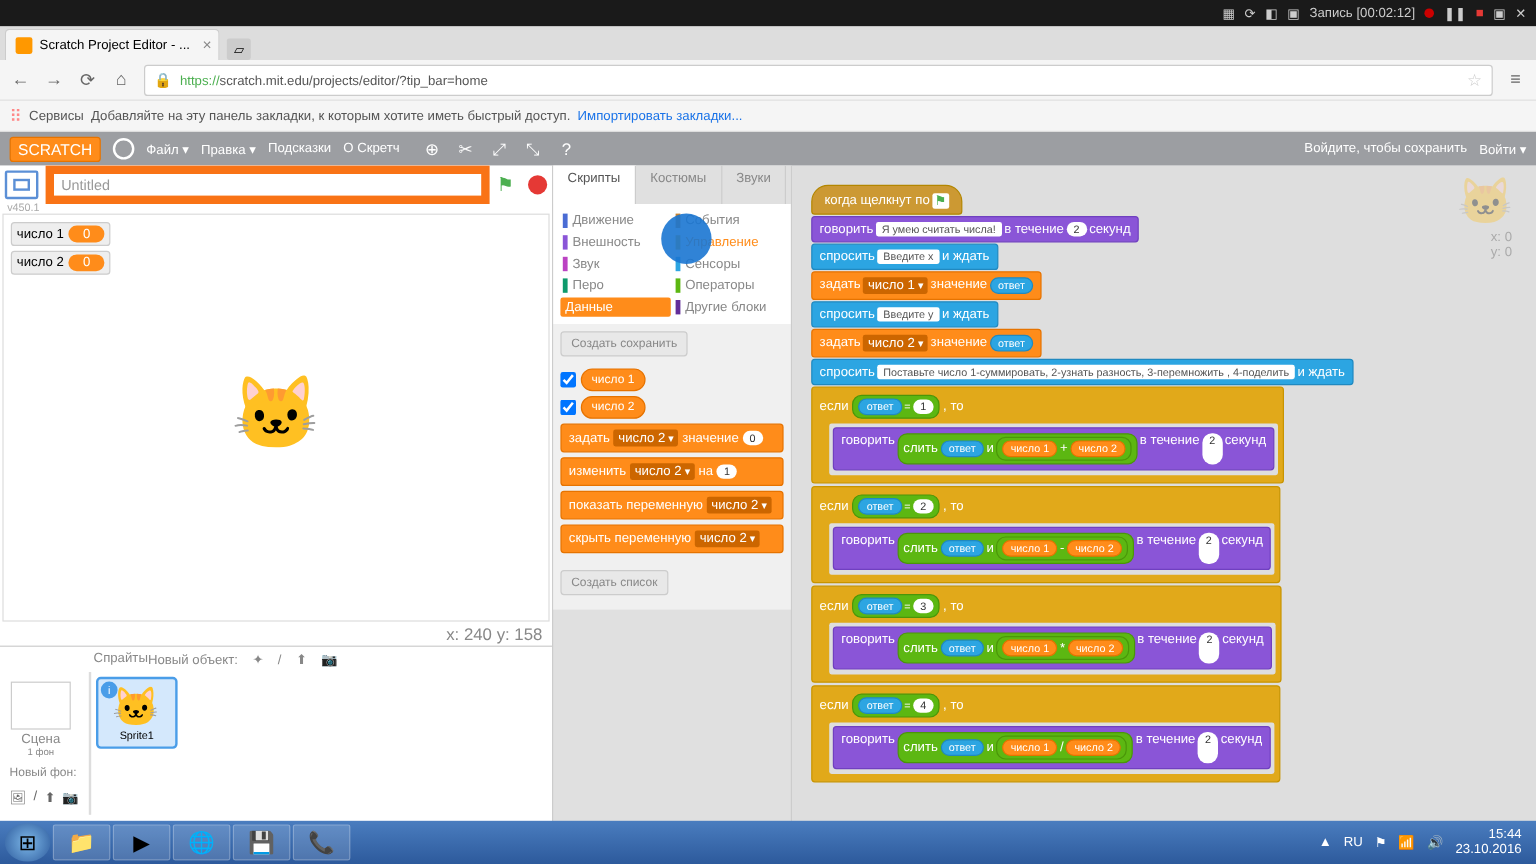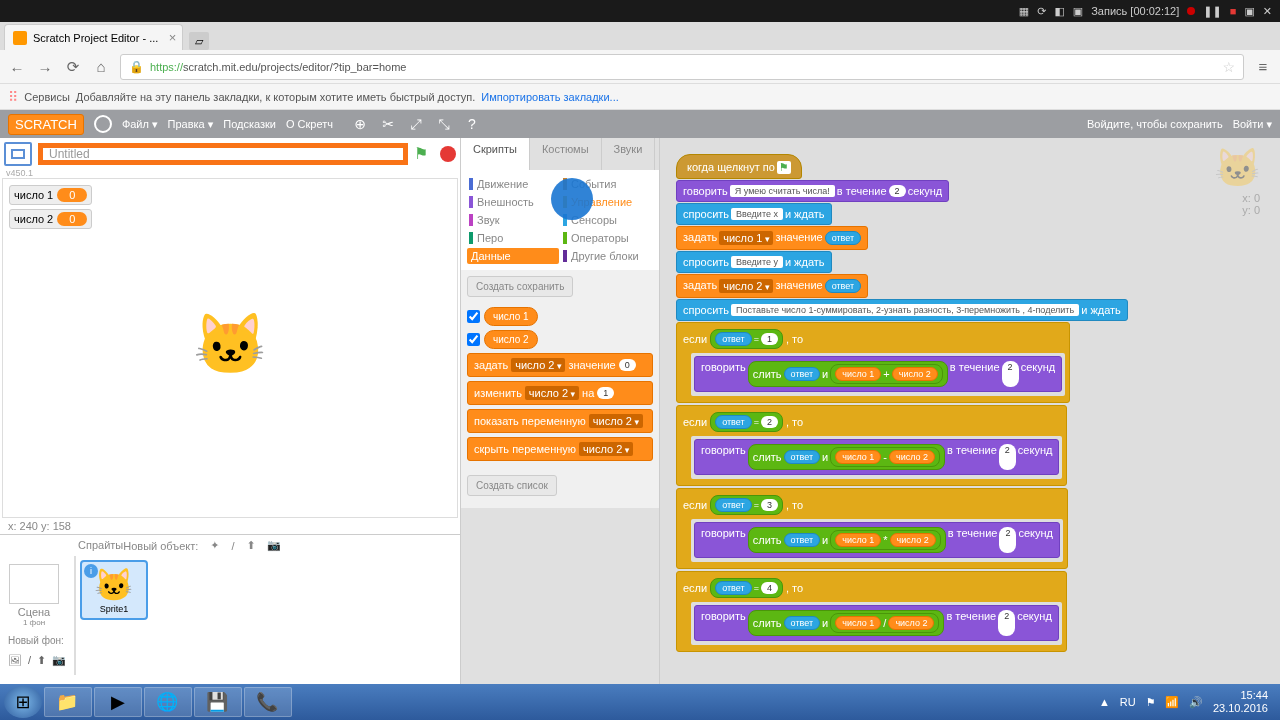--- a/index.html
+++ b/index.html
@@ -27,29 +27,29 @@
 .globe{width:18px;height:18px;border:2px solid #fff;border-radius:50%}
 .menu-item{color:#fff;cursor:pointer}
 .header-icons{display:flex;gap:10px;margin-left:8px}
 .hi{width:18px;height:18px;color:#fff;display:flex;align-items:center;justify-content:center;font-size:14px}
 .header-spacer{flex:1}
 .main-area{display:flex;height:600px}
 .left-col{width:460px;display:flex;flex-direction:column;background:#fff}
 .stage-header{height:32px;display:flex;align-items:center;padding:4px;gap:6px}
 .fullscreen-btn{width:28px;height:24px;border:2px solid #5b8fd6;border-radius:2px;display:flex;align-items:center;justify-content:center}
 .fs-inner{width:14px;height:10px;border:2px solid #5b8fd6}
-.proj-title{flex:1;height:22px;border:5px solid #f97316;padding:0 6px;font-size:12px;color:#999}
+.proj-title{flex:1;height:32px;border:7px solid #f97316;padding:0 6px;font-size:12px;color:#999}
 .flag{width:20px;height:20px;color:#4caf50;font-size:16px}
 .stop{width:16px;height:16px;background:#e53935;border-radius:50%}
 .version{font-size:9px;color:#aaa;margin-left:6px;margin-top:-2px}
 .stage{height:340px;background:#fff;border:1px solid #ddd;position:relative;margin:0 2px}
 .var-display{position:absolute;background:#eee;border:1px solid #ccc;border-radius:3px;padding:2px 4px;display:flex;align-items:center;gap:4px;font-size:10px}
 .var-val{background:#ff8c1a;color:#fff;padding:1px 10px;border-radius:8px;min-width:30px;text-align:center}
 .cat{position:absolute;left:190px;top:130px;font-size:60px}
-.coords{text-align:left;padding:2px 8px;font-size:11px;color:#888}
+.coords{text-align:right;padding:2px 8px;font-size:14px;color:#888}
 .sprites-header{display:flex;justify-content:flex-start;padding:4px 8px;color:#888}
 .stage-thumb{width:60px;text-align:center;padding:4px;font-size:9px;color:#888}
 .stage-box{width:50px;height:40px;border:1px solid #ccc;background:#fff;margin:0 auto 2px}
 .sprites-list{flex:1;border-left:1px solid #ddd;padding:4px}
 .sprite-item{width:68px;text-align:center;border:2px solid #4a9de8;border-radius:4px;padding:4px;background:#d4e8fc;position:relative;display:inline-block}
 .sprite-info{position:absolute;top:2px;left:2px;width:14px;height:14px;background:#4a9de8;border-radius:50%;color:#fff;font-size:9px;display:flex;align-items:center;justify-content:center}
 .new-bg{padding:4px;color:#888;font-size:10px}
 .new-bg-tools{display:flex;gap:6px;color:#666;font-size:14px;padding:4px}
 .mid-col{width:200px;background:#e0e0e0;border-left:1px solid #ccc;border-right:1px solid #ccc}
 .tabs{display:flex;height:32px;background:#e0e0e0}

